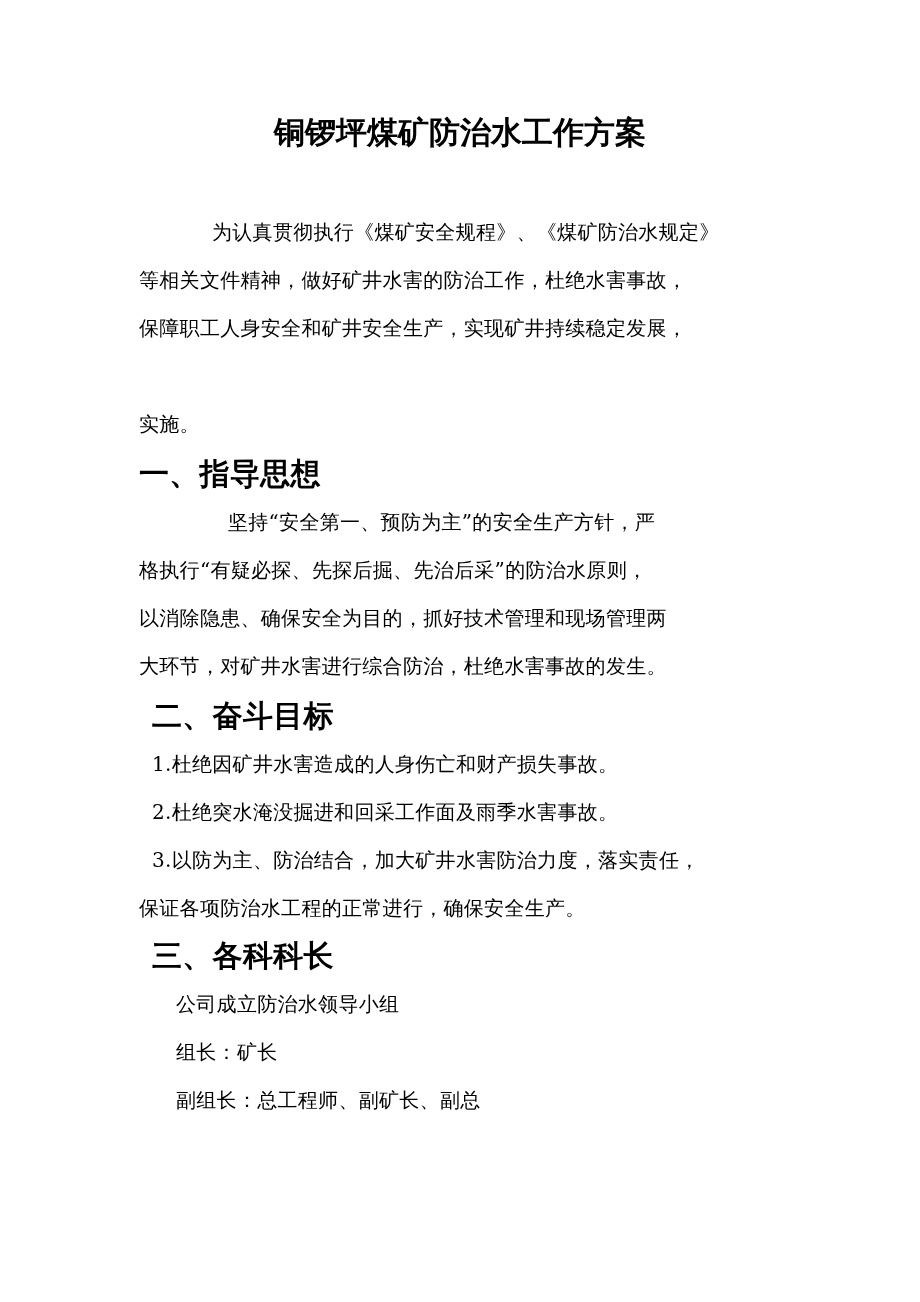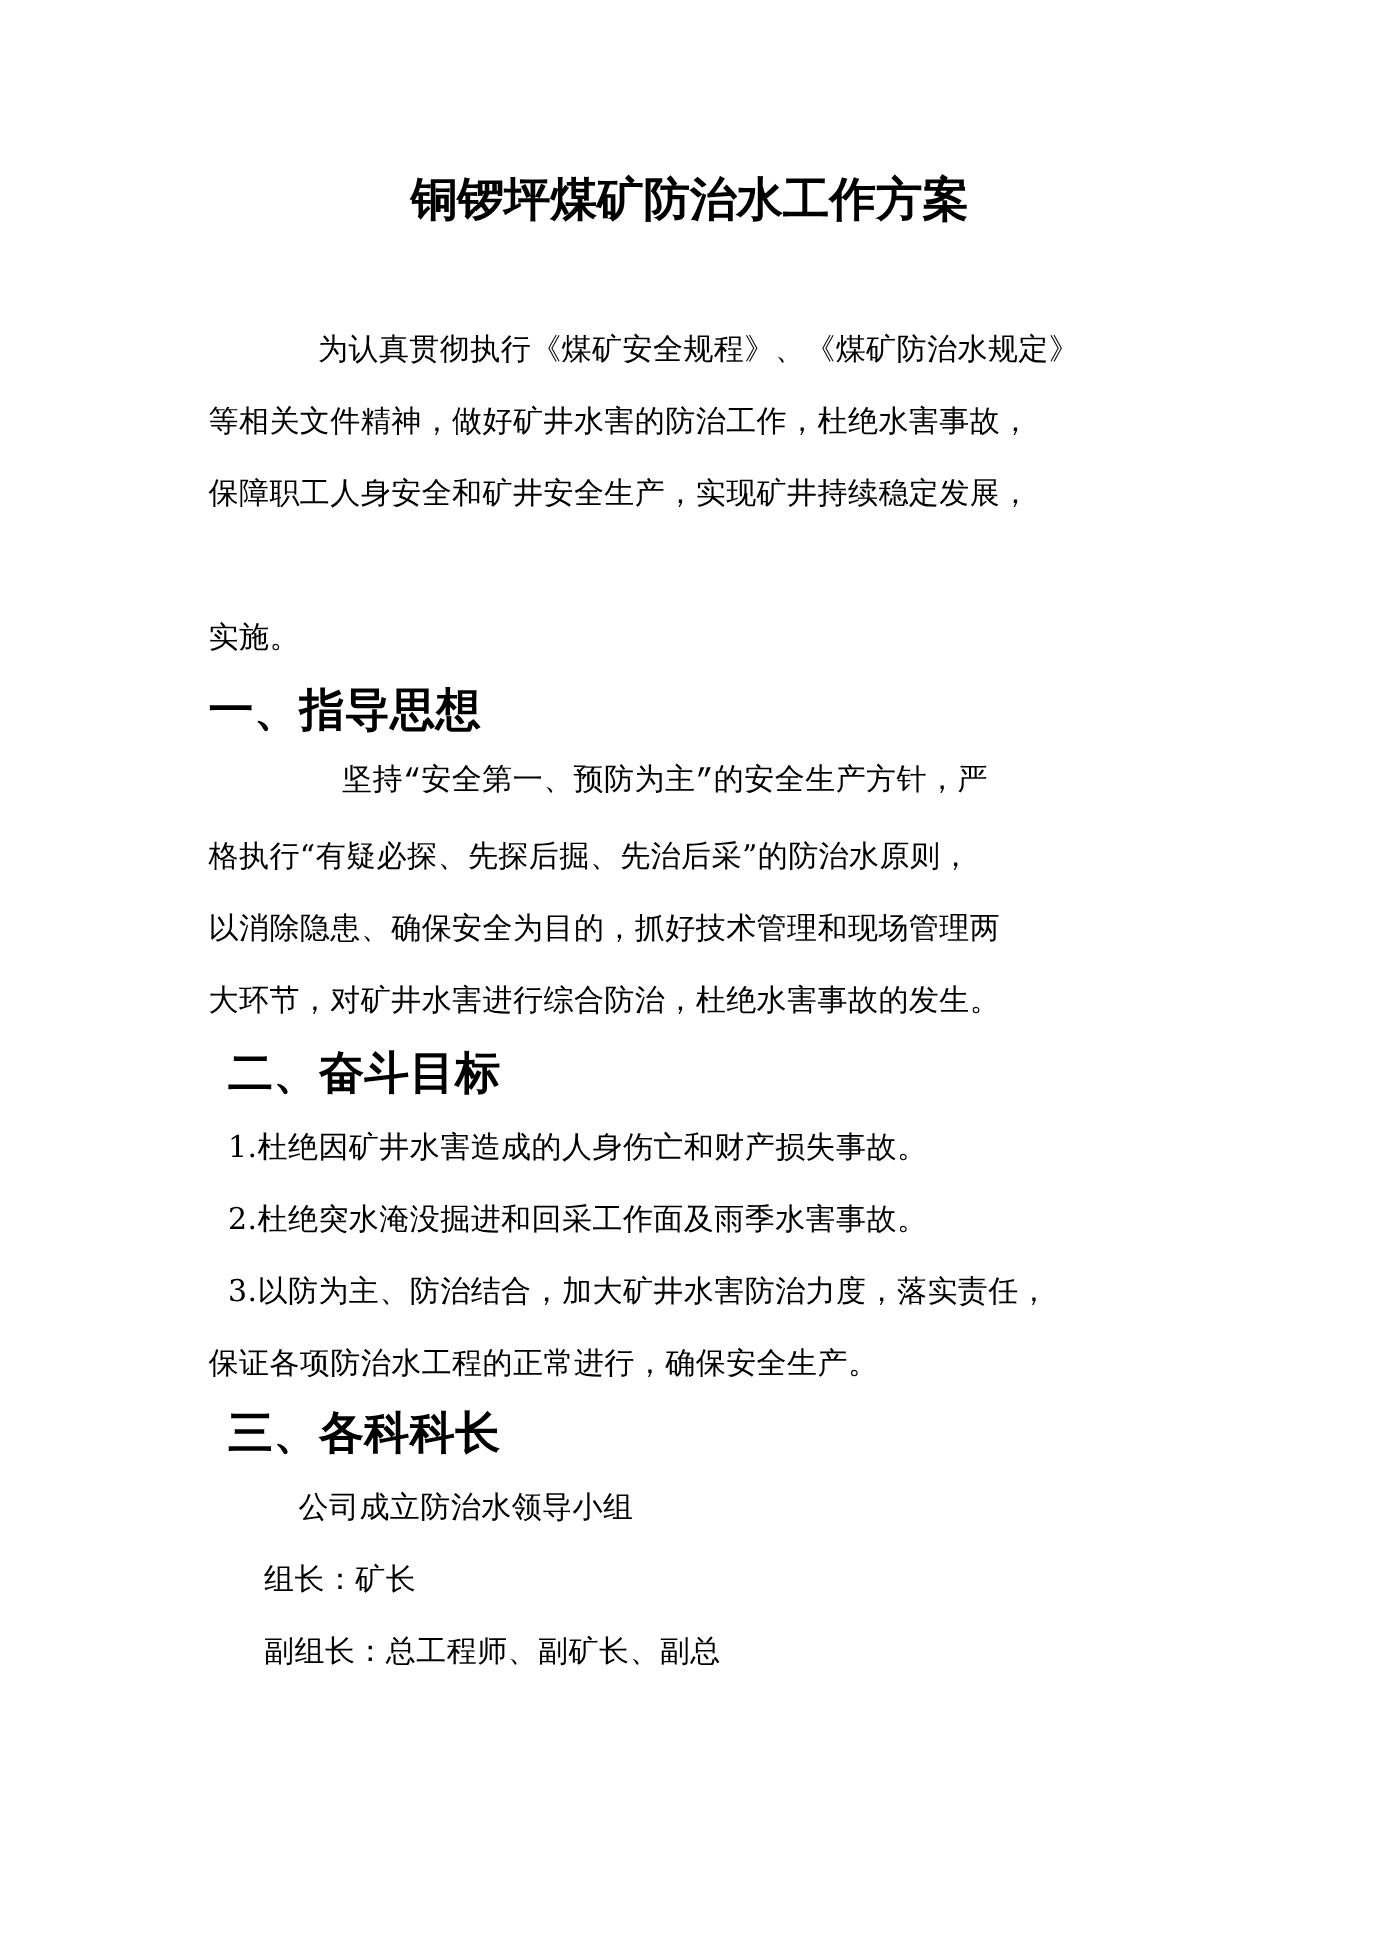--- a/index.html
+++ b/index.html
@@ -53,29 +53,29 @@
 <div class="page">
 
   <h1 class="title">铜锣坪煤矿防治水工作方案</h1>
 
   <p class="line" style="top:217px; left:212px;">为认真贯彻执行《煤矿安全规程》、《煤矿防治水规定》</p>
   <p class="line" style="top:265px;">等相关文件精神，做好矿井水害的防治工作，杜绝水害事故，</p>
   <p class="line" style="top:313px;">保障职工人身安全和矿井安全生产，实现矿井持续稳定发展，</p>
   <p class="line" style="top:409px;">实施。</p>
 
   <p class="line heading" style="top:459px;">一、指导思想</p>
-  <p class="line" style="top:507px; left:228px;font-family:Liberation Mono, monospace;">坚持“安全第一、预防为主”的安全生产方针，严</p>
+  <p class="line" style="top:507px; left:228px;">坚持“安全第一、预防为主”的安全生产方针，严</p>
   <p class="line" style="top:603px;">以消除隐患、确保安全为目的，抓好技术管理和现场管理两</p>
   <p class="line" style="top:555px;">格执行“有疑必探、先探后掘、先治后采”的防治水原则，</p>
   <p class="line" style="top:651px;">大环节，对矿井水害进行综合防治，杜绝水害事故的发生。</p>
 
   <p class="line heading" style="top:701px; left:152px;">二、奋斗目标</p>
   <p class="line" style="top:749px; left:152px;">1.杜绝因矿井水害造成的人身伤亡和财产损失事故。</p>
   <p class="line" style="top:797px; left:152px;">2.杜绝突水淹没掘进和回采工作面及雨季水害事故。</p>
   <p class="line" style="top:845px; left:152px;">3.以防为主、防治结合，加大矿井水害防治力度，落实责任，</p>
   <p class="line" style="top:893px;">保证各项防治水工程的正常进行，确保安全生产。</p>
 
   <p class="line heading" style="top:941px; left:152px;">三、各科科长</p>
-  <p class="line" style="top:989px; left:176px;margin-left:23px;">公司成立防治水领导小组</p>
+  <p class="line" style="top:989px; left:176px;">公司成立防治水领导小组</p>
   <p class="line" style="top:1037px; left:176px;">组长：矿长</p>
   <p class="line" style="top:1085px; left:176px;">副组长：总工程师、副矿长、副总</p>
 
 </div>
 
 </body></html>

